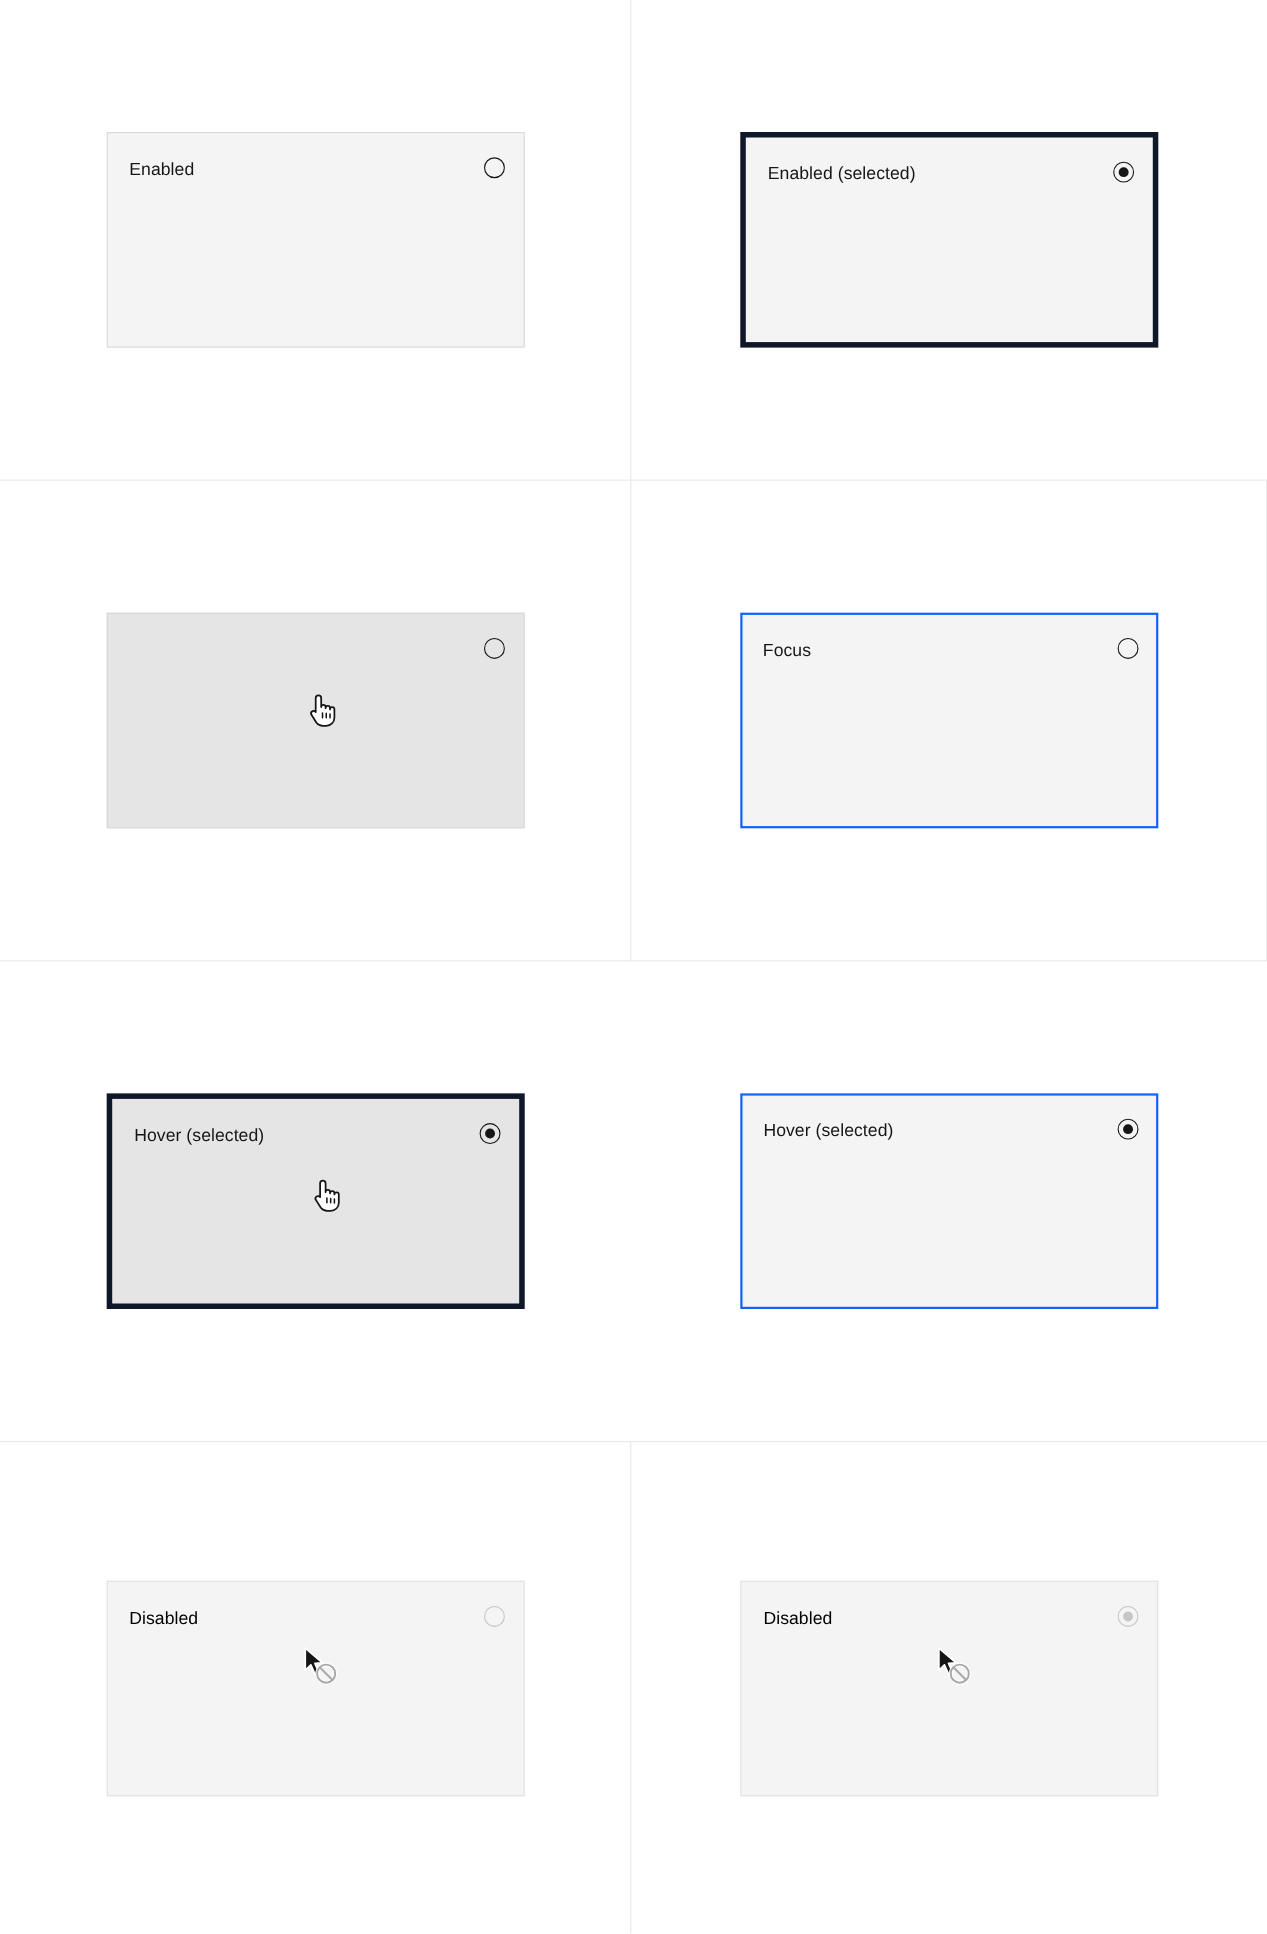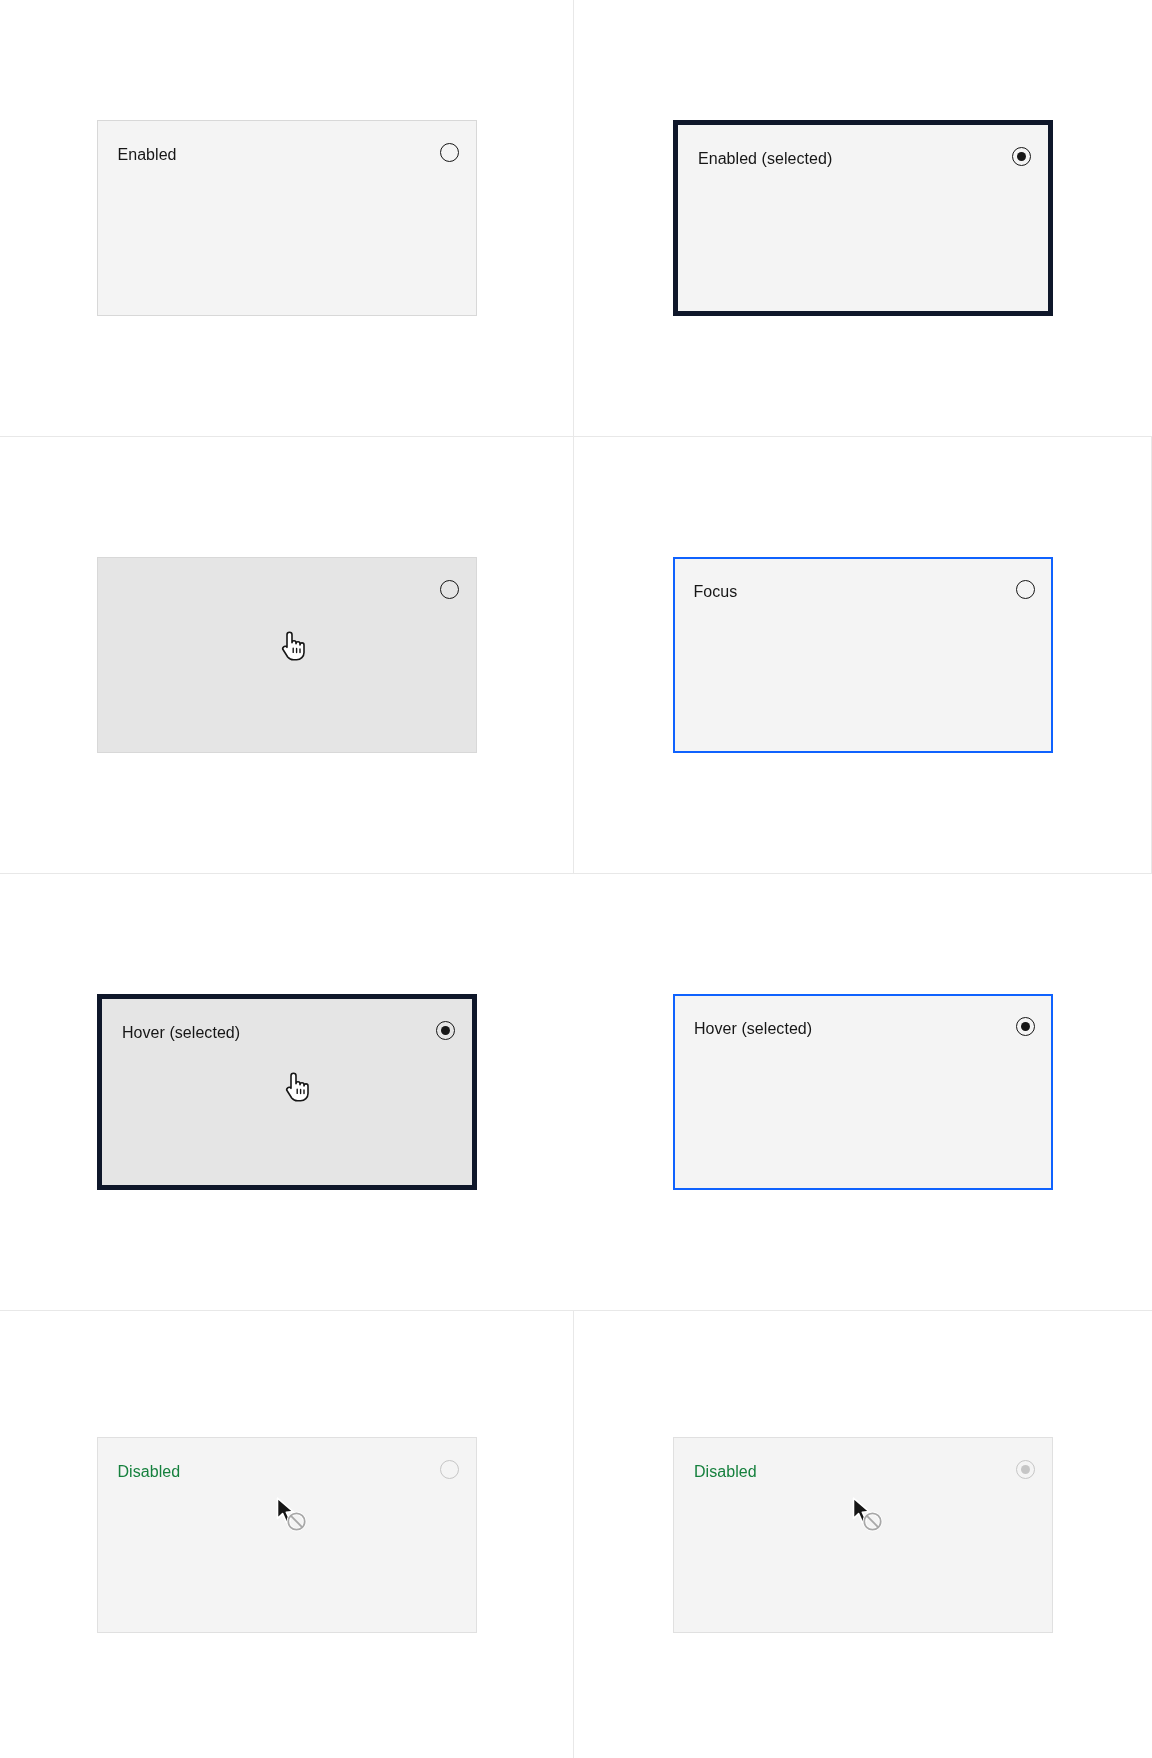--- a/index.html
+++ b/index.html
@@ -68,21 +68,21 @@
   .tile.focus {
     border: 2px solid #0f62fe;
     padding: 21px 17px 0 19px;
   }
 
   .tile.disabled {
     background: #f4f4f4;
     border: 1px solid #e0e0e0;
   }
   .tile.disabled .tile-label {
-    color: #15803d;
+    color: #000000;
   }
 
   
   .radio {
     position: absolute;
     top: 22px;
     right: 17px;
     width: 19px;
     height: 19px;
     border-radius: 50%;

